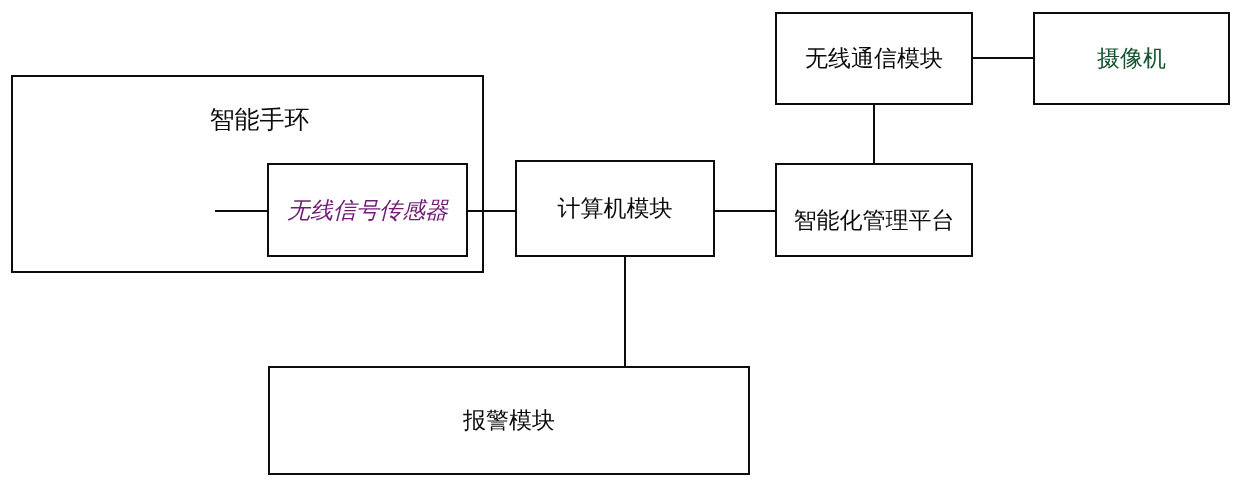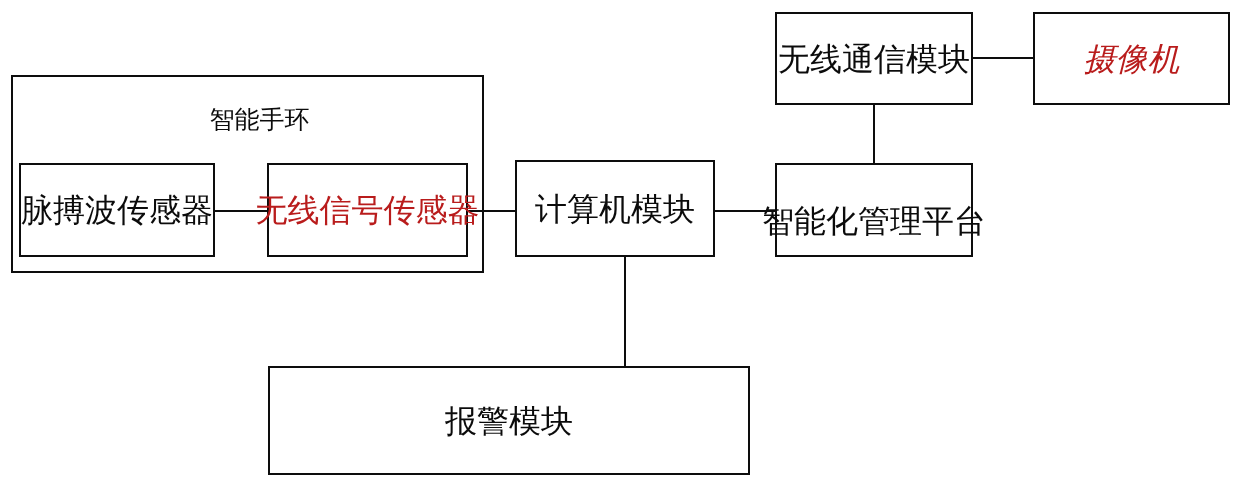--- a/index.html
+++ b/index.html
@@ -20,21 +20,21 @@
   .node {
     position: absolute;
     box-sizing: border-box;
     border: 2px solid #0d0d0d;
     background: transparent;
     display: flex;
     align-items: center;
     justify-content: center;
   }
   .node-label {
-    font-size: 32px;
+    font-size: 23px;
     line-height: 1;
     color: #0b0b0b;
     white-space: nowrap;
     letter-spacing: 0px;
   }
   .group-node {
     border-width: 2px;
     align-items: flex-start;
     justify-content: center;
   }
@@ -62,34 +62,31 @@
 <div id="diagram-root" style="background: rgb(255, 255, 255);">
     <div class="connector h" style="left: 215px; top: 210px; background: rgb(13, 13, 13); width: 52px;"></div>
     <div class="connector h" style="left: 468px; top: 210px; background: rgb(13, 13, 13); width: 47px;"></div>
     <div class="connector h" style="left: 715px; top: 210px; background: rgb(13, 13, 13); width: 60px;"></div>
     <div class="connector h" style="left: 973px; top: 57px; background: rgb(13, 13, 13); width: 60px;"></div>
     <div class="connector v" style="left: 873px; top: 105px; background: rgb(13, 13, 13); height: 58px;"></div>
     <div class="connector v" style="left: 624px; top: 257px; background: rgb(13, 13, 13); height: 109px;"></div>
     <div class="node group-node" style="left: 11px; top: 75px; width: 473px; height: 198px; border-color: rgb(13, 13, 13);">
       <span class="group-title" style="color: rgb(11, 11, 11); padding-left: 24px;">智能手环</span>
     </div>
-    <div class="node" style="left: 19px; top: 163px; width: 196px; height: 94px; border-color: rgb(13, 13, 13);">
-      <span class="node-label" style="color: rgb(11, 11, 11);">脉搏波传感器</span>
-    </div>
     <div class="node" style="left: 267px; top: 163px; width: 201px; height: 94px; border-color: rgb(13, 13, 13);">
-      <span class="node-label" style="color: #b91c1c;">无线信号传感器</span>
+      <span class="node-label" style="color: #701a75; font-style: italic;">无线信号传感器</span>
     </div>
     <div class="node" style="left: 515px; top: 160px; width: 200px; height: 97px; border-color: rgb(13, 13, 13);">
       <span class="node-label" style="color: rgb(11, 11, 11);">计算机模块</span>
     </div>
     <div class="node" style="left: 775px; top: 12px; width: 198px; height: 93px; border-color: rgb(13, 13, 13);">
       <span class="node-label" style="color: rgb(11, 11, 11);">无线通信模块</span>
     </div>
     <div class="node" style="left: 1033px; top: 12px; width: 197px; height: 93px; border-color: rgb(13, 13, 13);">
-      <span class="node-label" style="color: #b91c1c; font-style: italic;">摄像机</span>
+      <span class="node-label" style="color: #14532d;">摄像机</span>
     </div>
     <div class="node" style="left: 775px; top: 163px; width: 198px; height: 94px; border-color: rgb(13, 13, 13);">
       <span class="node-label" style="color: rgb(11, 11, 11); margin-top: 21px;">智能化管理平台</span>
     </div>
     <div class="node" style="left: 268px; top: 366px; width: 482px; height: 109px; border-color: rgb(13, 13, 13);">
       <span class="node-label" style="color: rgb(11, 11, 11);">报警模块</span>
     </div>
   </div>
 
 </body></html>

